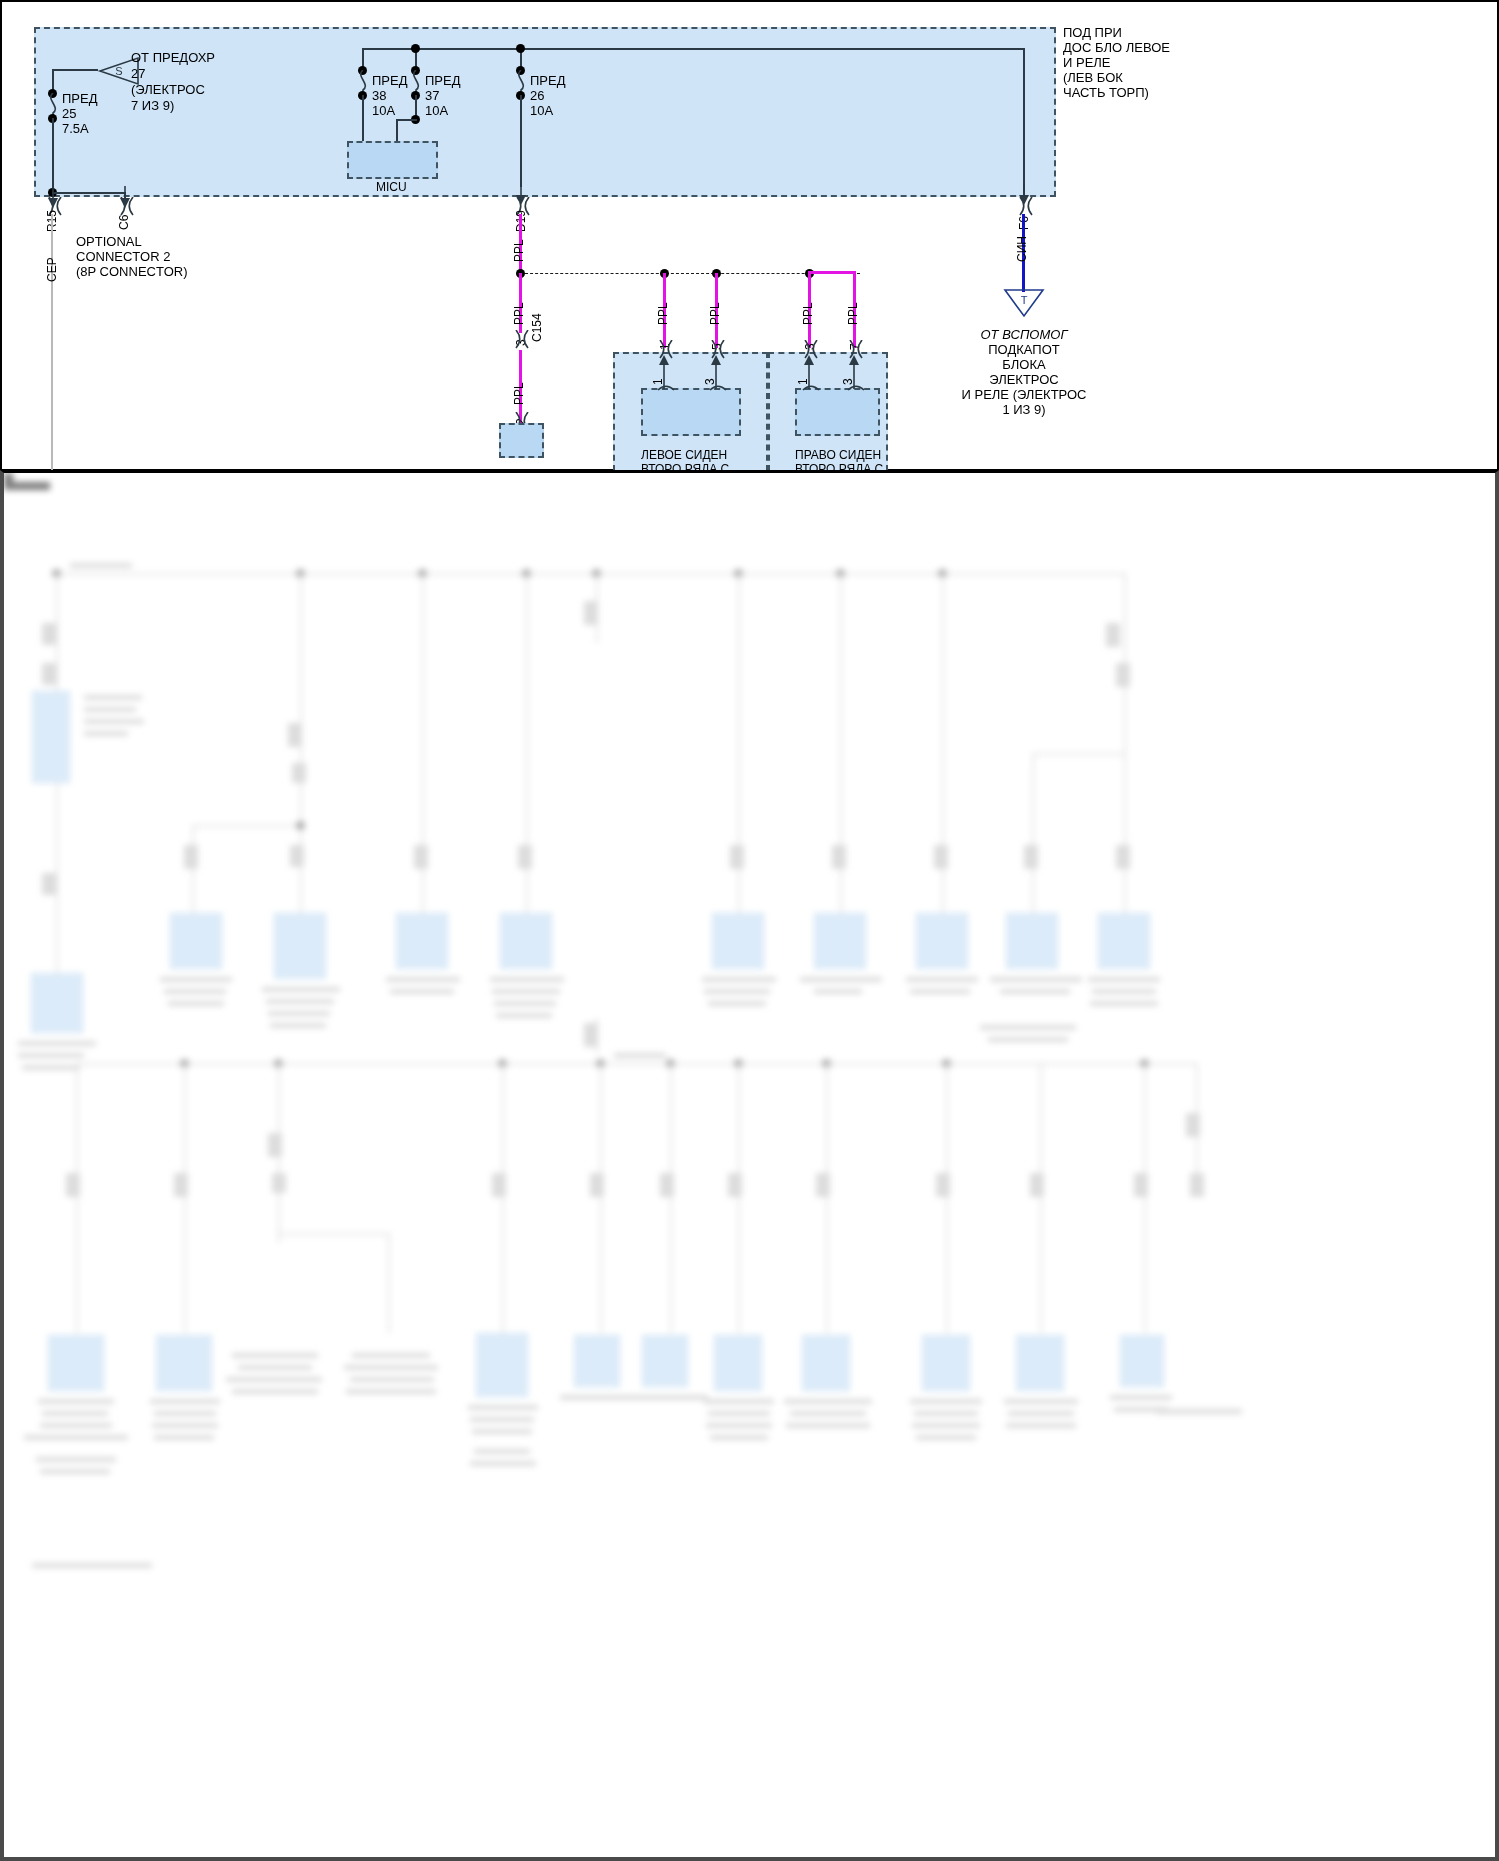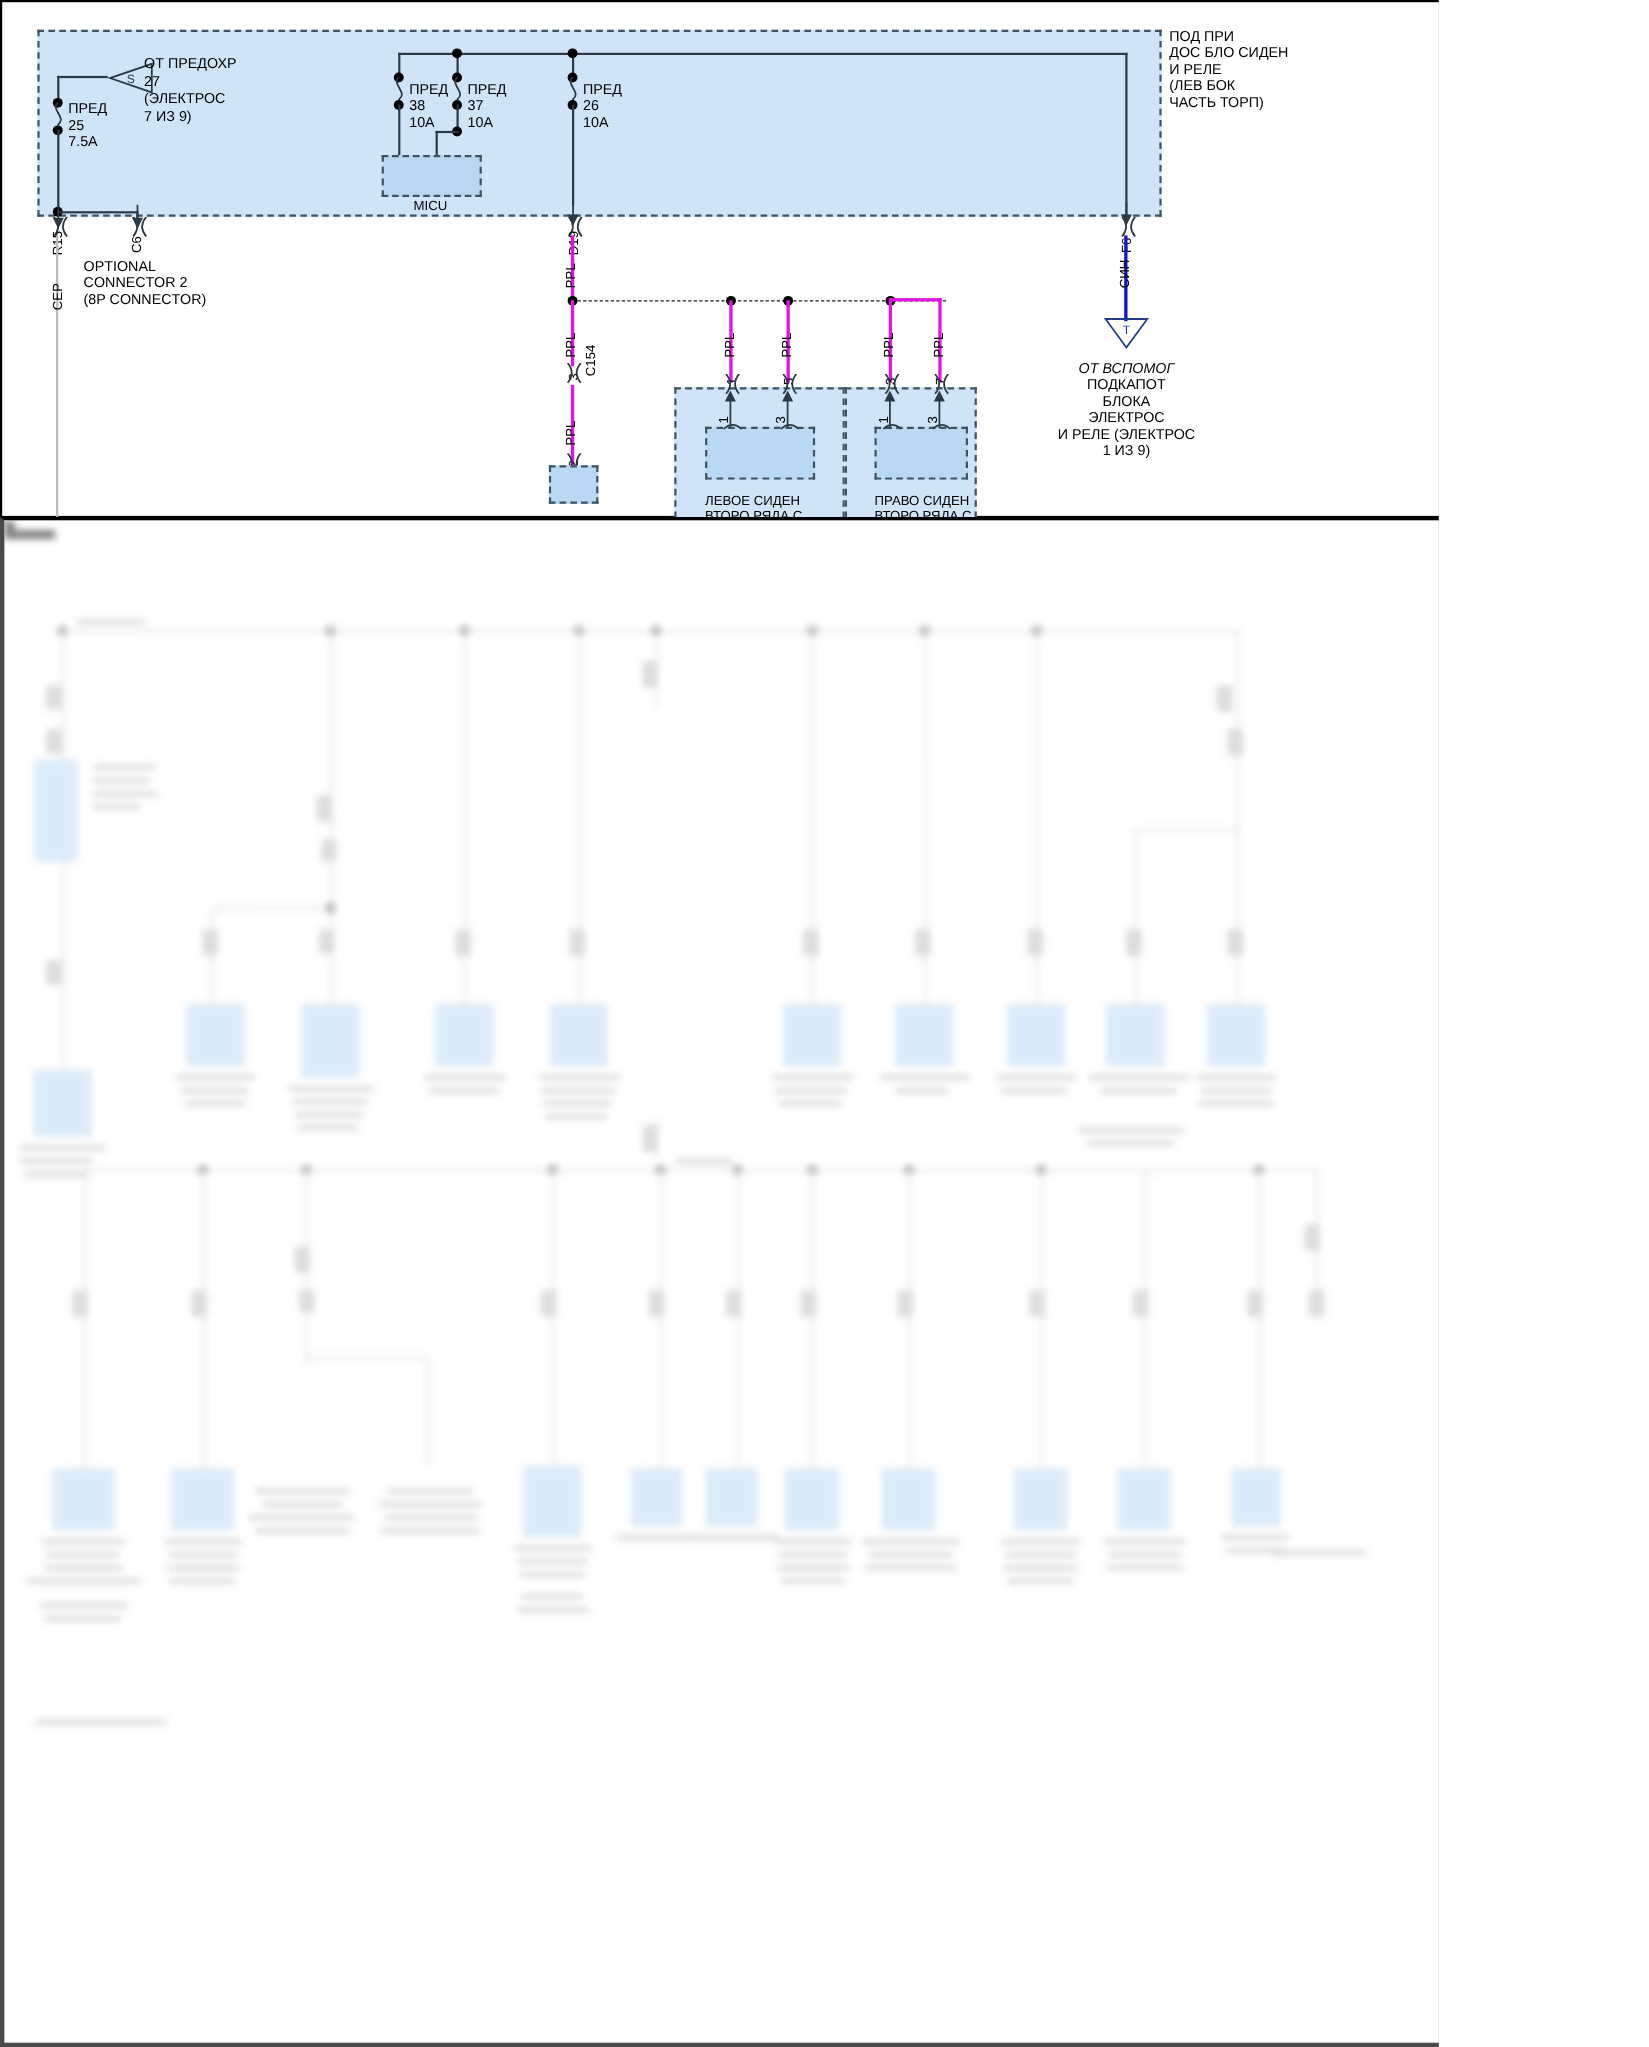--- a/index.html
+++ b/index.html
@@ -3,21 +3,21 @@
 <meta charset="utf-8">
 <style>
   * { box-sizing: border-box; }
   html, body {
     margin: 0; padding: 0;
     background: #ffffff;
     font-family: "Liberation Sans", sans-serif;
   }
   #page {
     position: relative;
-    width: 1308px;
+    width: 1499px;
     height: 1861px;
     background: #f97316;
     overflow: hidden;
   }
 
   
   .abs { position: absolute; }
   .txt {
     position: absolute;
     color: #000;
@@ -129,21 +129,21 @@
 <body>
 
 <div id="page">
 
   <div class="topframe"></div>
 
   <div class="region" style="left:34px; top:27px; width:1022px; height:170px;"></div>
 
   <div>
     <div class="txt" style="left:1063px; top:25px;">ПОД ПРИ</div>
-    <div class="txt" style="left:1063px; top:40px;">ДОС БЛО СИДЕН</div>
+    <div class="txt" style="left:1063px; top:40px;">ДОС БЛО ЛЕВОЕ</div>
     <div class="txt" style="left:1063px; top:55px;">И РЕЛЕ</div>
     <div class="txt" style="left:1063px; top:70px;">(ЛЕВ БОК</div>
     <div class="txt" style="left:1063px; top:85px;">ЧАСТЬ ТОРП)</div>
   </div>
 
   <svg class="abs" style="left:96px; top:56px; width:44px; height:30px;">
     <polygon points="42,2 42,28 4,15" fill="none" stroke="#2b3a45" stroke-width="1.6"></polygon>
     <text x="23" y="19" font-size="11" font-family="Liberation Sans, sans-serif" fill="#2b3a45" text-anchor="middle">S</text>
   </svg>
   <div class="txt" style="left:131px; top:50px;">ОТ ПРЕДОХР</div>

